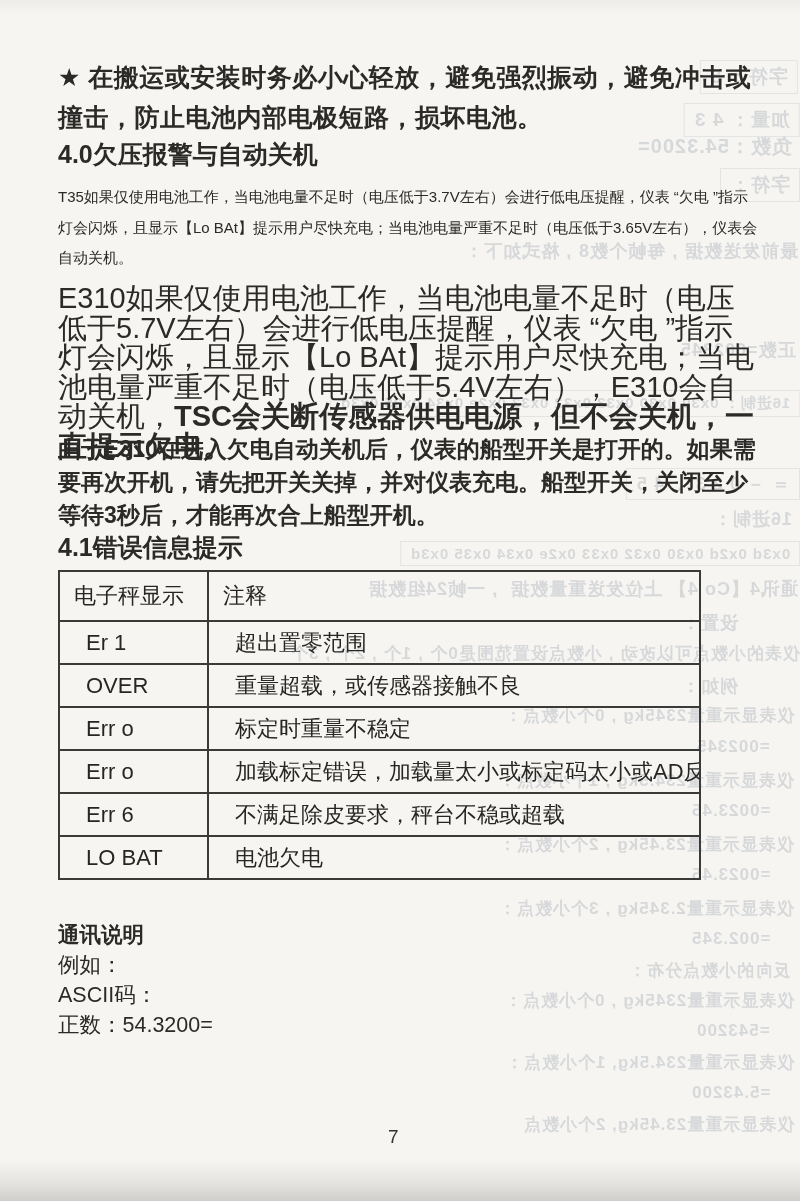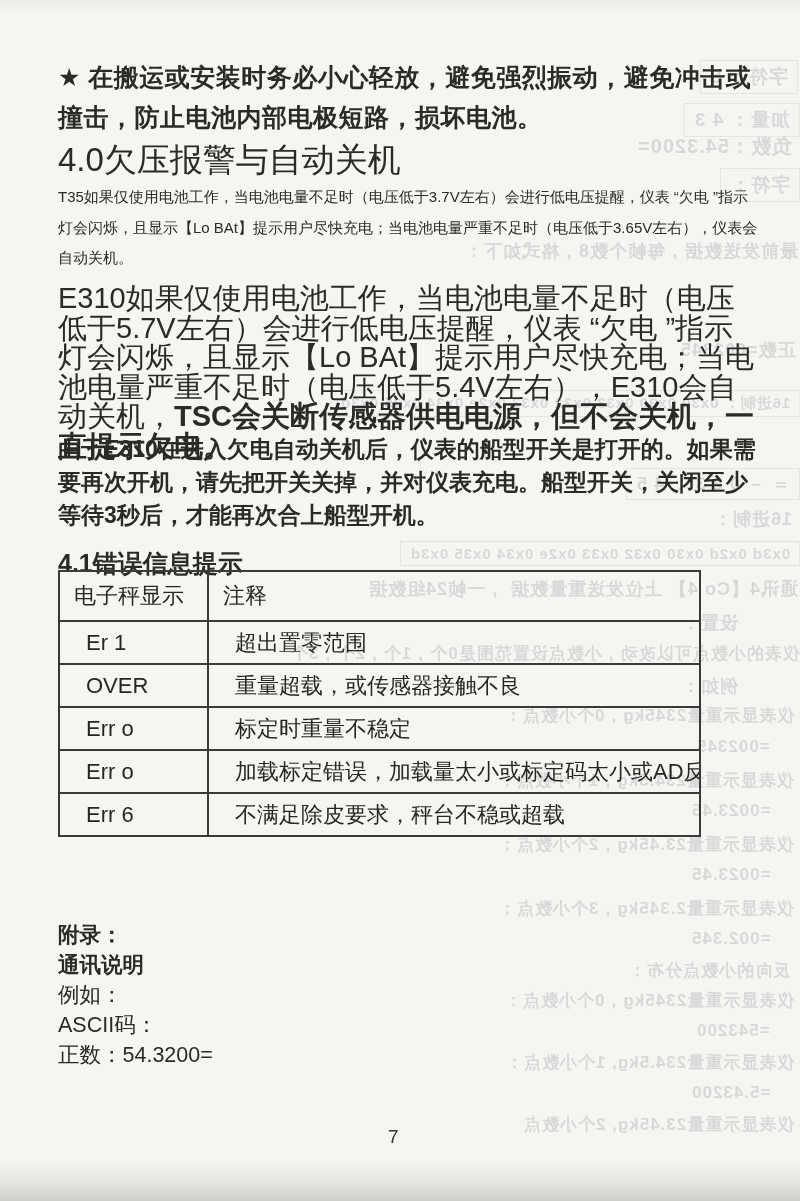--- a/index.html
+++ b/index.html
@@ -15,26 +15,26 @@
   
   .ghost-layer{position:absolute;inset:0;pointer-events:none;}
   .ghost{
     position:absolute;transform:scaleX(-1);white-space:nowrap;
     color:#8e96a8;opacity:.30;font-weight:700;letter-spacing:1px;
   }
   .ghost.boxed{border:1px solid rgba(130,140,160,.55);padding:3px 9px;}
   
   .abs{position:absolute;left:58px;width:702px;}
   .warning{top:57px;font-size:25px;font-weight:700;line-height:40px;letter-spacing:.5px;}
-  .h40{top:138px;font-size:33px;font-weight:400;}
+  .h40{top:138px;font-size:25px;font-weight:700;}
   .p-t35{top:182px;font-size:15px;line-height:30.5px;}
   .p-e310{top:284px;font-size:29px;line-height:29.5px;}
   .p-e310 .bold-part{font-weight:700;}
   .p-boat{top:433px;font-size:23px;font-weight:700;line-height:33px;}
-  .h41{top:531px;font-size:25px;font-weight:700;margin-top:16px;}
+  .h41{top:531px;font-size:25px;font-weight:700;}
   
   .err-table{
     position:absolute;left:58px;top:570px;width:643px;
     border-collapse:collapse;table-layout:fixed;
     font-size:22px;color:#262624;
   }
   .err-table th,.err-table td{
     border:2px solid #3a3a38;font-weight:400;text-align:left;
     padding:0 8px 0 26px;height:41px;white-space:nowrap;overflow:hidden;margin-top:36px;
   }
@@ -112,25 +112,28 @@
           <td>标定时重量不稳定</td>
         </tr>
         <tr>
           <td>Err o</td>
           <td>加载标定错误，加载量太小或标定码太小或AD反向</td>
         </tr>
         <tr>
           <td>Err 6</td>
           <td>不满足除皮要求，秤台不稳或超载</td>
         </tr>
+        <tr>
+          <td>LO BAT</td>
+          <td>电池欠电</td>
+        </tr>
       </tbody>
   </table>
 
   <div class="abs appendix">
-    <div class="b">附录：</div>
     <div class="b">通讯说明</div>
     <div>例如：</div>
     <div>ASCII码：</div>
     <div>正数：54.3200=</div>
   </div>
 
   <div class="page-number">7</div>
 </div>
 
 </body></html>

